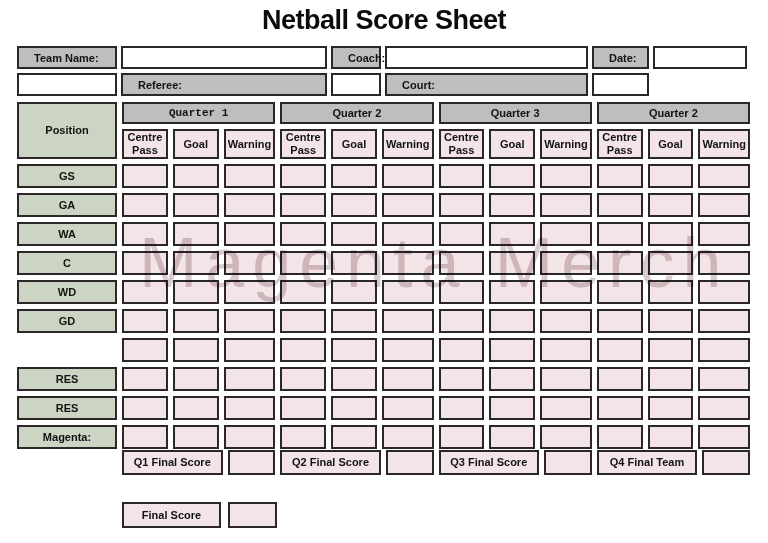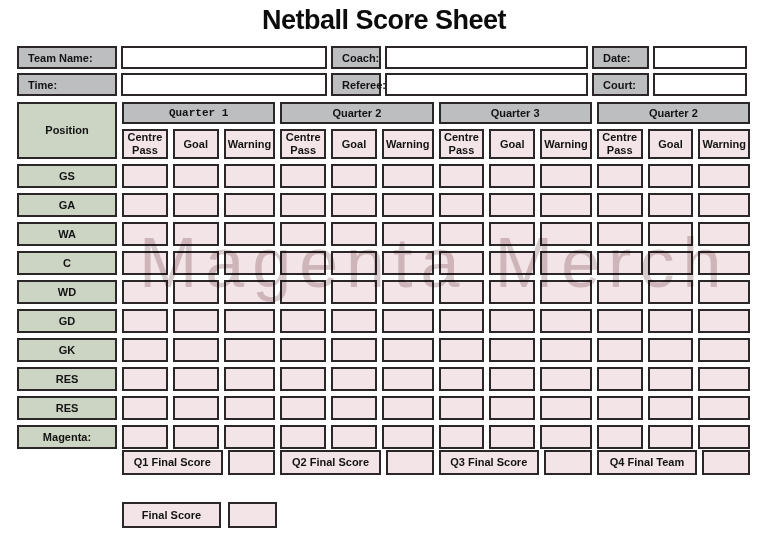--- a/index.html
+++ b/index.html
@@ -21,21 +21,21 @@
   }
   
   .info-grid{
     position:absolute;left:17px;top:46px;width:730px;
     display:grid;grid-template-columns:100px 206px 50px 203px 57px 94px;
     column-gap:4px;row-gap:4px;
   }
   .info-grid>div{height:23px;border:2px solid var(--border);box-sizing:border-box;}
   .info-label{
     background:var(--gray);font-weight:700;font-size:11px;
-    display:flex;align-items:center;padding-left:9px;
+    display:flex;align-items:center;padding-left:15px;
   }
   .info-input{background:#ffffff;}
   
   .score-table{
     position:absolute;left:17px;top:102px;width:733px;
     display:grid;grid-template-columns:100px repeat(12,1fr);
     grid-template-rows:22px 30px repeat(10,24px);
     column-gap:5px;row-gap:5px;
   }
   .score-table>div,.qfinal-row>div,.final-row>div{
@@ -75,21 +75,20 @@
   <h1 class="title">Netball Score Sheet</h1>
 
   <div class="info-grid">
     <div class="info-label">Team Name:</div>
     <div class="info-input"></div>
     <div class="info-label">Coach:</div>
     <div class="info-input"></div>
     <div class="info-label">Date:</div>
     <div class="info-input"></div>
 
-    <div class="info-label">Time:</div>
     <div class="info-input"></div>
     <div class="info-label">Referee:</div>
     <div class="info-input"></div>
     <div class="info-label">Court:</div>
     <div class="info-input"></div>
   </div>
 
   <div class="score-table" id="score-table">
       <div class="pos-header" style="grid-area: 1 / 1 / span 2;">Position</div>
       <div class="q-head" style="grid-area: 1 / 2 / auto / span 3; font-family: Liberation Mono, monospace;">Quarter 1</div>
@@ -179,21 +178,20 @@
       <div class="score-cell" style="grid-area: 8 / 4;"></div>
       <div class="score-cell" style="grid-area: 8 / 5;"></div>
       <div class="score-cell" style="grid-area: 8 / 6;"></div>
       <div class="score-cell" style="grid-area: 8 / 7;"></div>
       <div class="score-cell" style="grid-area: 8 / 8;"></div>
       <div class="score-cell" style="grid-area: 8 / 9;"></div>
       <div class="score-cell" style="grid-area: 8 / 10;"></div>
       <div class="score-cell" style="grid-area: 8 / 11;"></div>
       <div class="score-cell" style="grid-area: 8 / 12;"></div>
       <div class="score-cell" style="grid-area: 8 / 13;"></div>
-      <div class="pos-cell" style="grid-area: 9 / 1;">GK</div>
       <div class="score-cell" style="grid-area: 9 / 2;"></div>
       <div class="score-cell" style="grid-area: 9 / 3;"></div>
       <div class="score-cell" style="grid-area: 9 / 4;"></div>
       <div class="score-cell" style="grid-area: 9 / 5;"></div>
       <div class="score-cell" style="grid-area: 9 / 6;"></div>
       <div class="score-cell" style="grid-area: 9 / 7;"></div>
       <div class="score-cell" style="grid-area: 9 / 8;"></div>
       <div class="score-cell" style="grid-area: 9 / 9;"></div>
       <div class="score-cell" style="grid-area: 9 / 10;"></div>
       <div class="score-cell" style="grid-area: 9 / 11;"></div>

